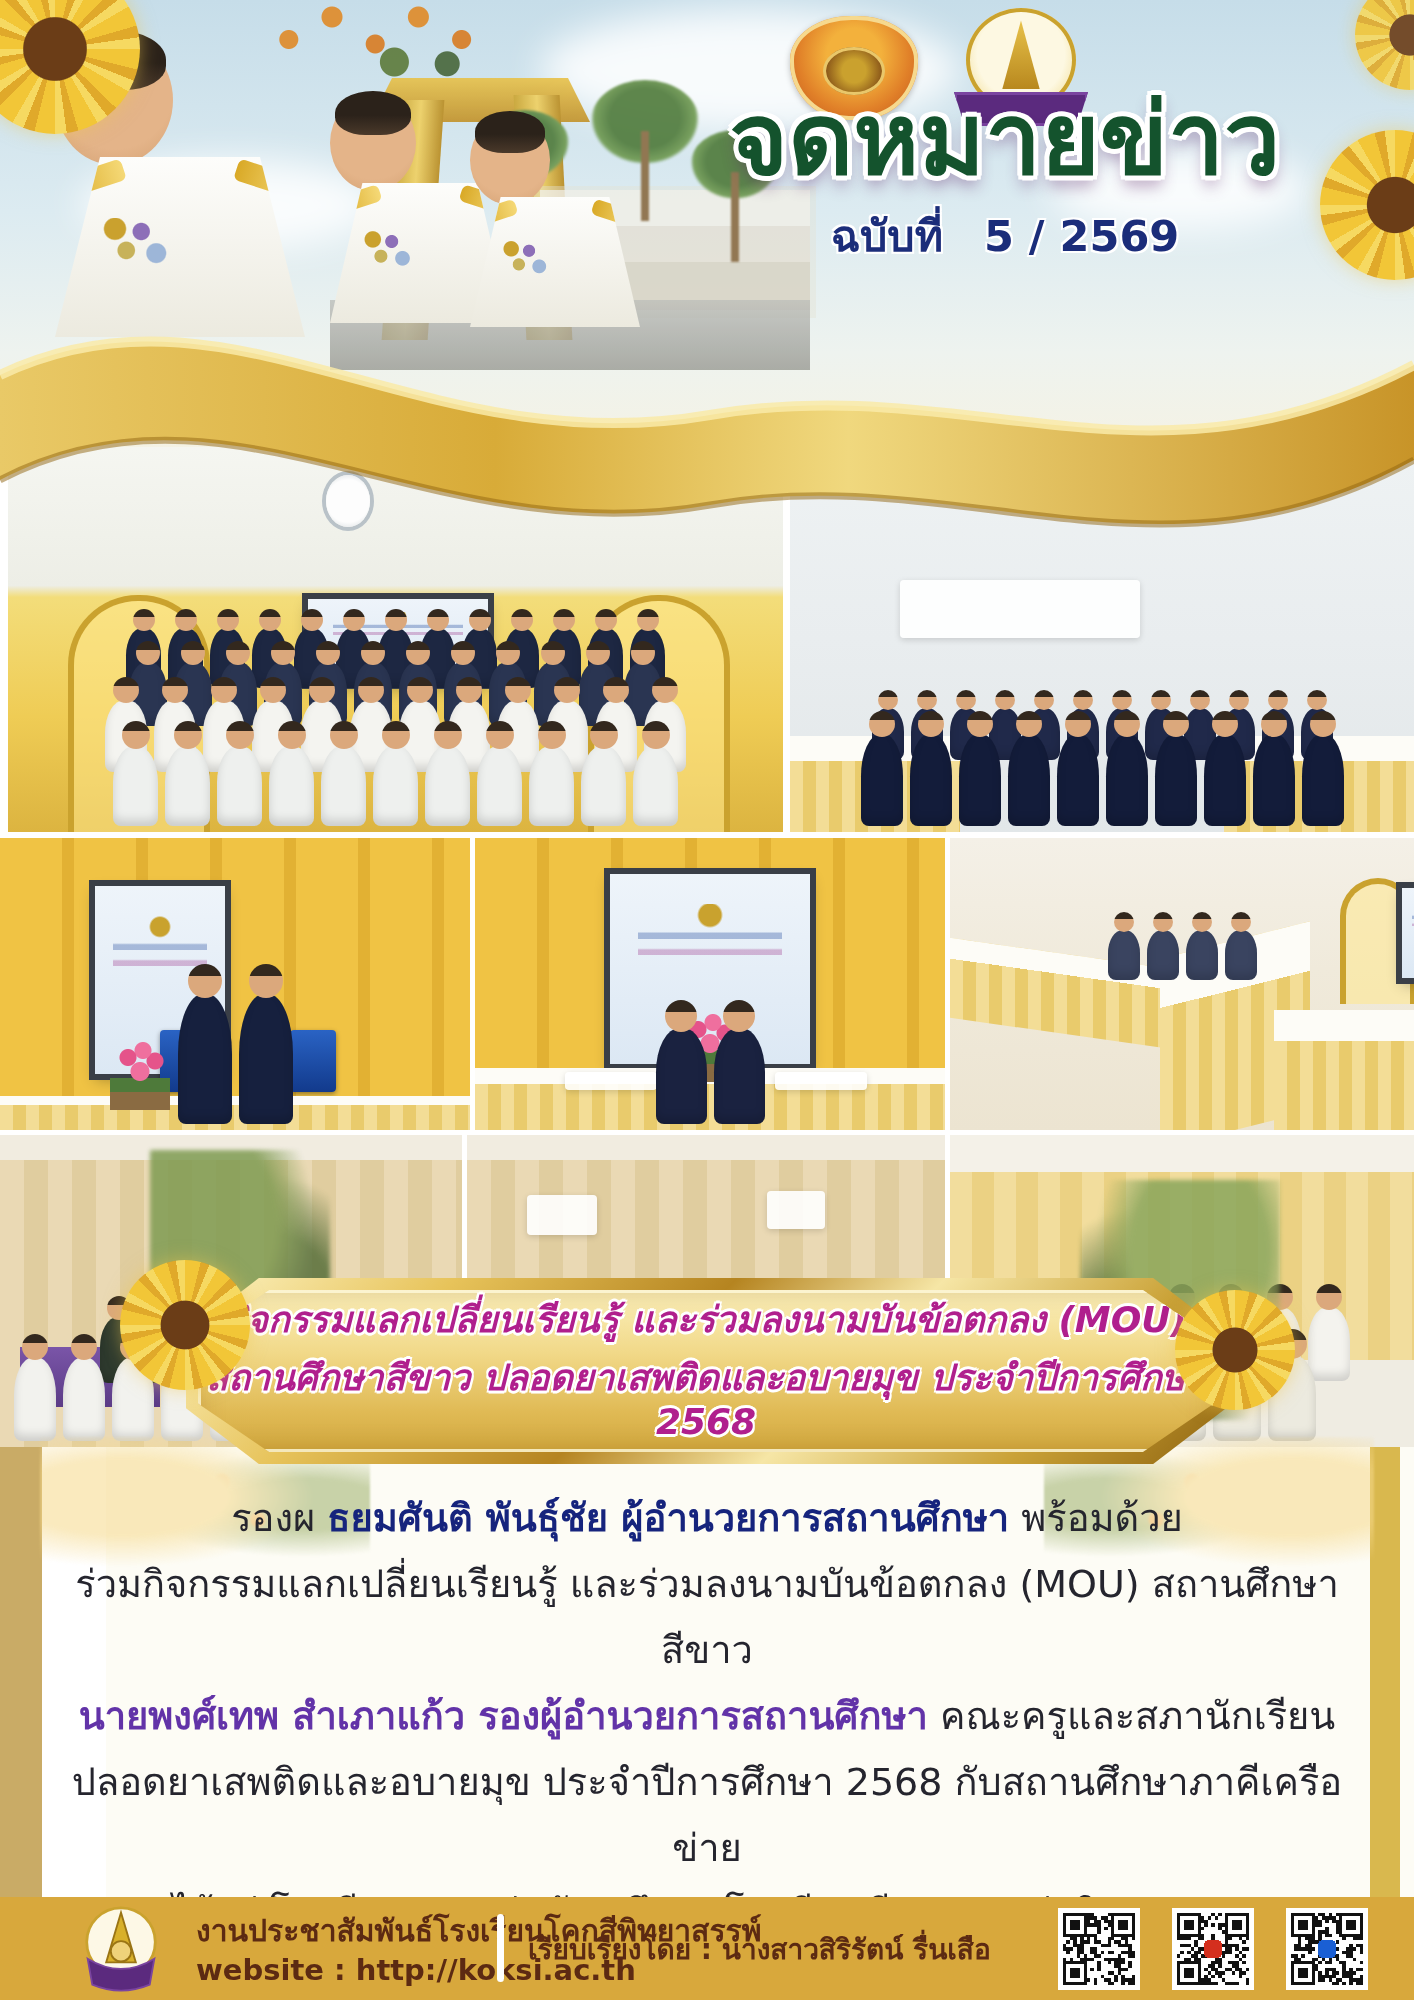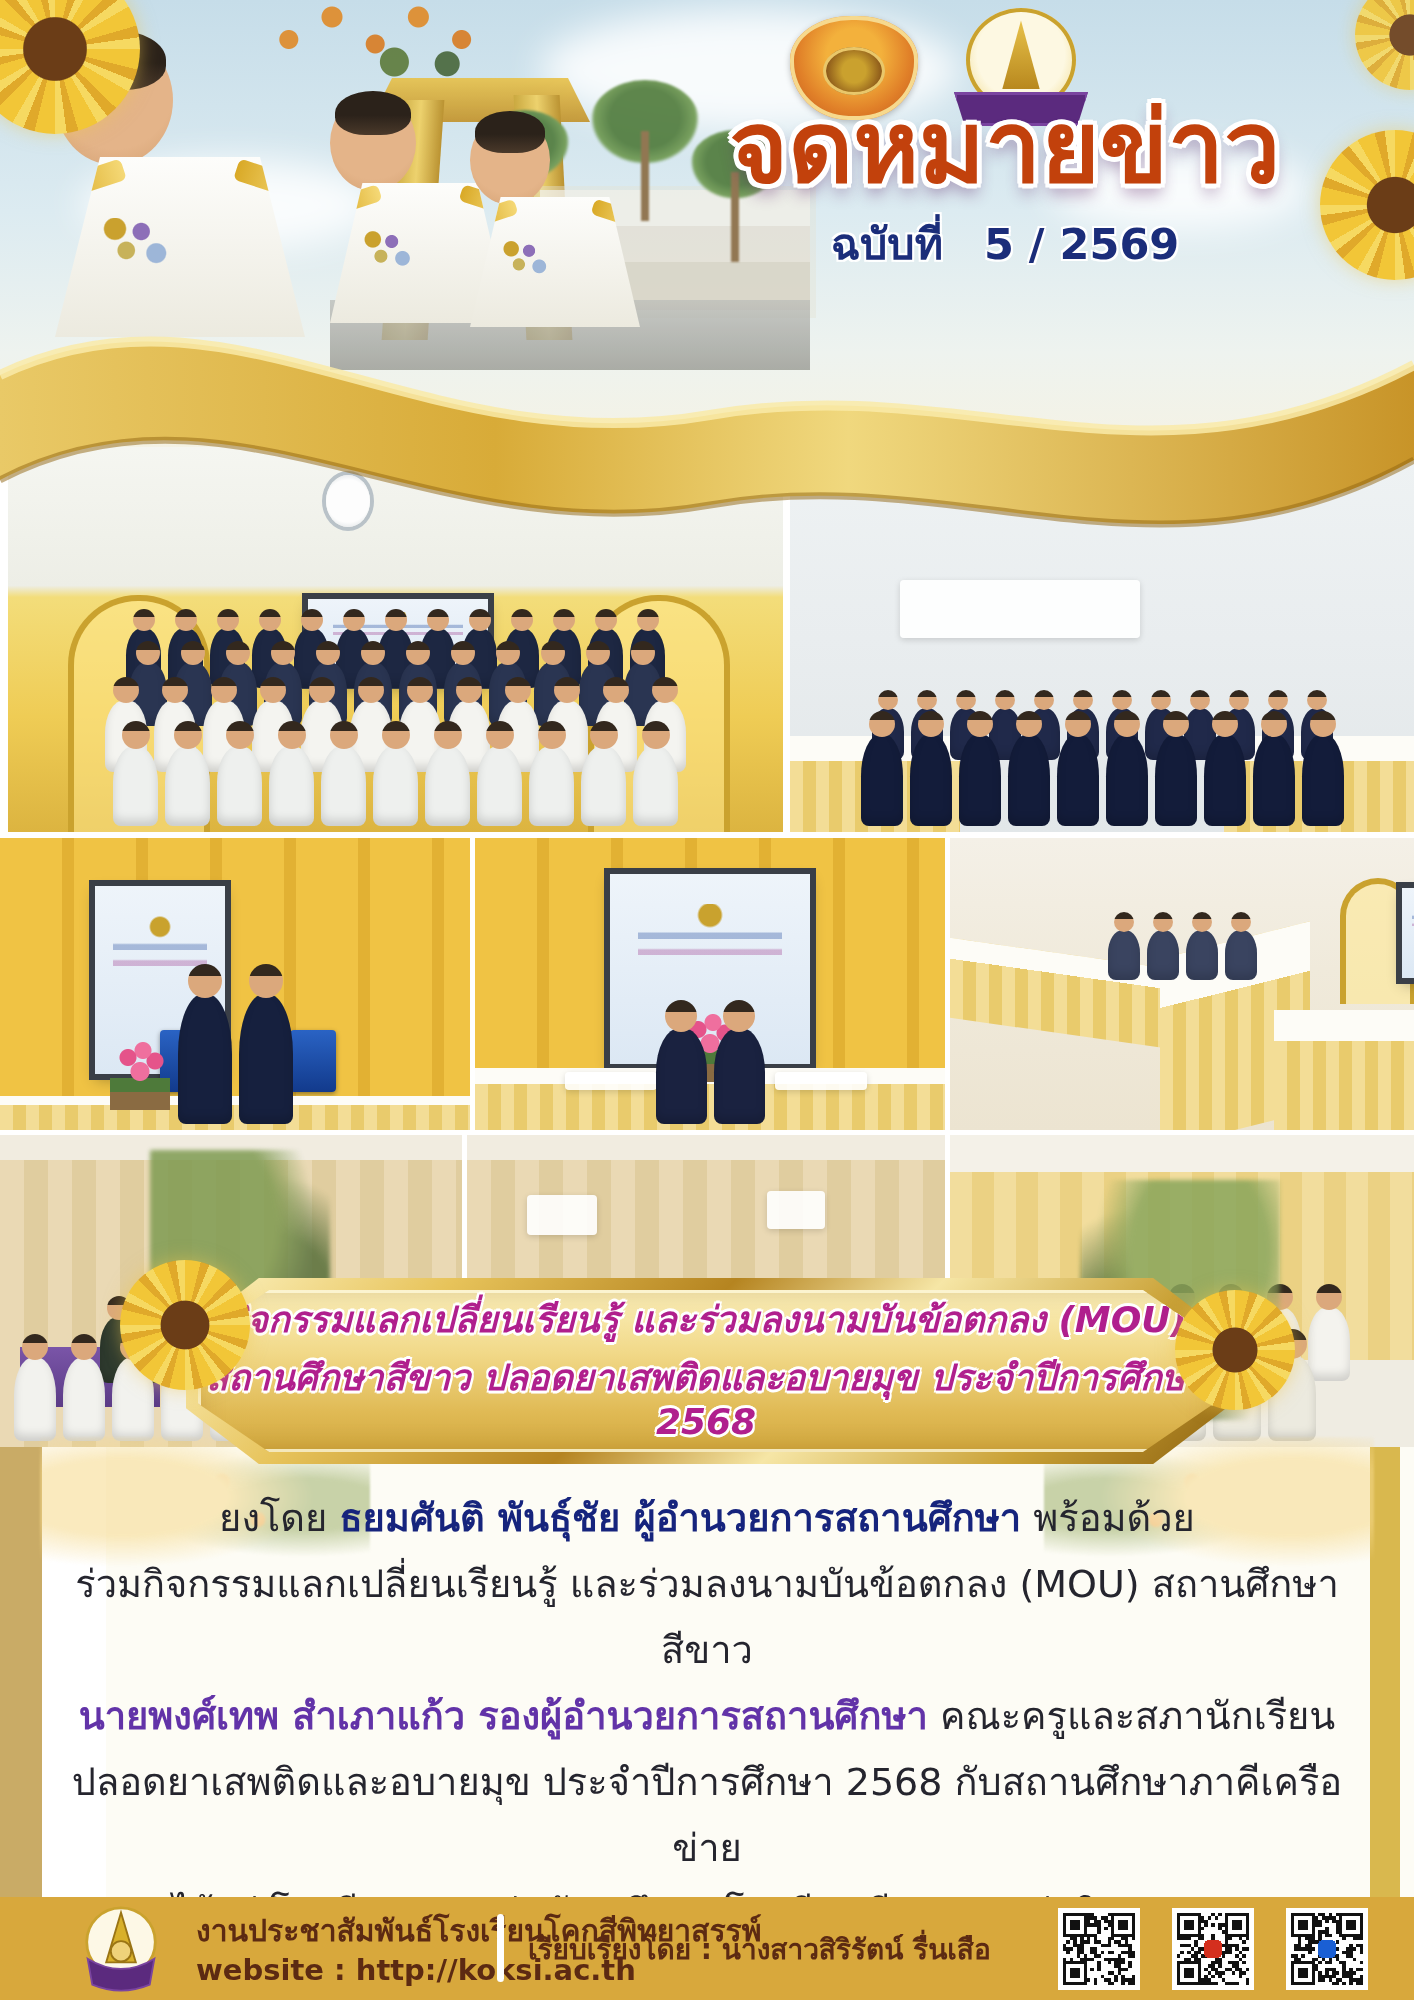--- a/index.html
+++ b/index.html
@@ -84,21 +84,21 @@
       radial-gradient(circle at 12% 55%,#e08a28 0 9px,transparent 10px),
       radial-gradient(circle at 30% 30%,#e08a28 0 10px,transparent 11px),
       radial-gradient(circle at 48% 60%,#d97c22 0 9px,transparent 10px),
       radial-gradient(circle at 66% 30%,#e08a28 0 10px,transparent 11px),
       radial-gradient(circle at 84% 55%,#d97c22 0 9px,transparent 10px),
       radial-gradient(circle at 56% 80%,#5d7a3a 0 14px,transparent 15px),
       radial-gradient(circle at 78% 82%,#48663a 0 12px,transparent 13px);}
 
   
   .titleblock{position:absolute;left:600px;top:88px;width:810px;z-index:6;text-align:center;}
-  .main-title{font-size:100px;line-height:104px;font-weight:800;color:#c2410c;margin:8px;
+  .main-title{font-size:100px;line-height:104px;font-weight:800;color:#14532d;margin:0;
     text-shadow:-4px -4px 0 #fff,4px -4px 0 #fff,-4px 4px 0 #fff,4px 4px 0 #fff,
                 0 -5px 0 #fff,0 5px 0 #fff,-5px 0 0 #fff,5px 0 0 #fff,0 10px 16px rgba(90,30,100,.45);}
   .school-name{font-size:58px;line-height:64px;font-weight:800;color:#ecb92f;margin:12px 0 0;
     text-shadow:-3px -3px 0 #55400c,3px -3px 0 #55400c,-3px 3px 0 #55400c,3px 3px 0 #55400c,
                 0 -3px 0 #55400c,0 3px 0 #55400c,-3px 0 0 #55400c,3px 0 0 #55400c,0 0 16px rgba(255,255,255,.8);}
   .district{font-size:35px;line-height:42px;font-weight:600;color:#1f2a46;margin:14px 0 0;
     text-shadow:-2px -2px 0 #fff,2px -2px 0 #fff,-2px 2px 0 #fff,2px 2px 0 #fff,0 2px 0 #fff,0 -2px 0 #fff;}
   .issue{margin-top:10px;font-weight:800;color:#1b2d7a;font-size:43px;
     text-shadow:-2px -2px 0 #fff,2px -2px 0 #fff,-2px 2px 0 #fff,2px 2px 0 #fff;}
   .issue .num{margin-left:26px;font-weight:700;text-align:right;}
@@ -514,21 +514,21 @@
   </div>
   <div class="sunflower sfb1"></div>
   <div class="sunflower sfb2"></div>
 
   <div class="bodysec">
     <div class="stripeL"></div>
     <div class="stripeR"></div>
     <div class="wflowerL"></div>
     <div class="wflowerR"></div>
     <div class="bodytext">
-      <div><span>ยงโดย </span><span class="b-navy">ธยมศันติ พันธุ์ชัย ผู้อำนวยการสถานศึกษา</span><span> พร้อมด้วย</span></div>
+      <div><span>รองผ </span><span class="b-navy">ธยมศันติ พันธุ์ชัย ผู้อำนวยการสถานศึกษา</span><span> พร้อมด้วย</span></div>
       <div>ร่วมกิจกรรมแลกเปลี่ยนเรียนรู้ และร่วมลงนามบันข้อตกลง (MOU) สถานศึกษาสีขาว</div>
       <div><span class="b-purple">นายพงศ์เทพ สำเภาแก้ว รองผู้อำนวยการสถานศึกษา</span><span> คณะครูและสภานักเรียน</span></div>
       <div>ปลอดยาเสพติดและอบายมุข ประจำปีการศึกษา 2568 กับสถานศึกษาภาคีเครือข่าย</div>
       <div class="tight">ได้แก่ โรงเรียนขอนแก่นพัฒนศึกษา โรงเรียนเรียนขอนแก่นวิทยายน 3</div>
 
     </div>
   </div>
 
   <div class="footer">
     <svg class="crest" viewBox="0 0 100 95">

